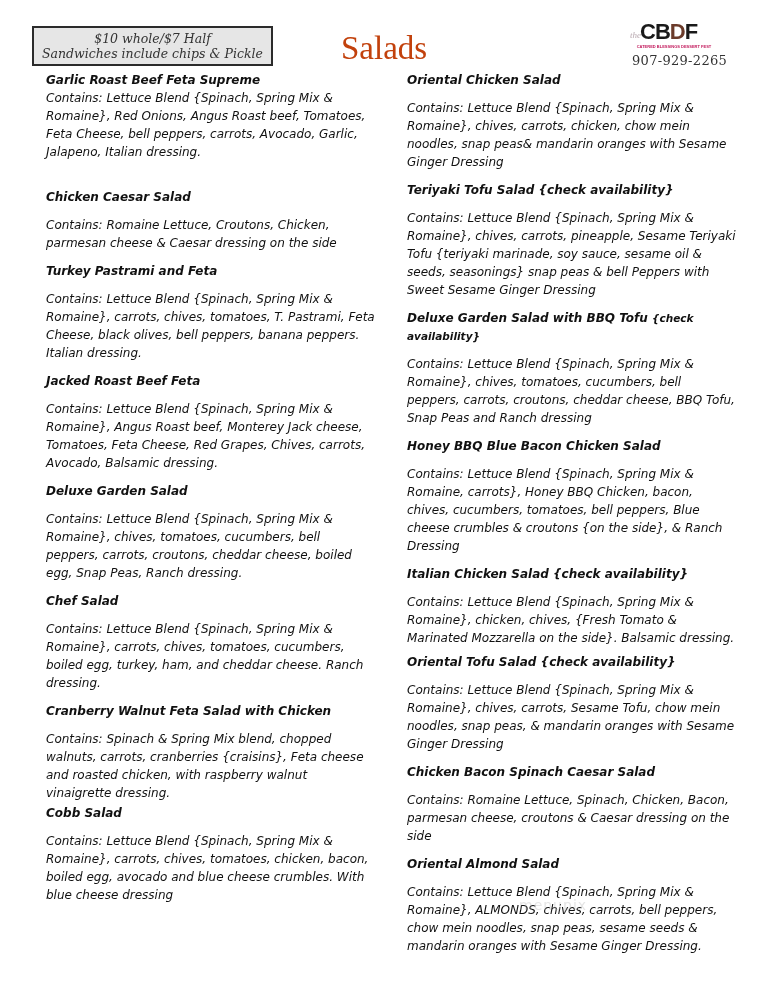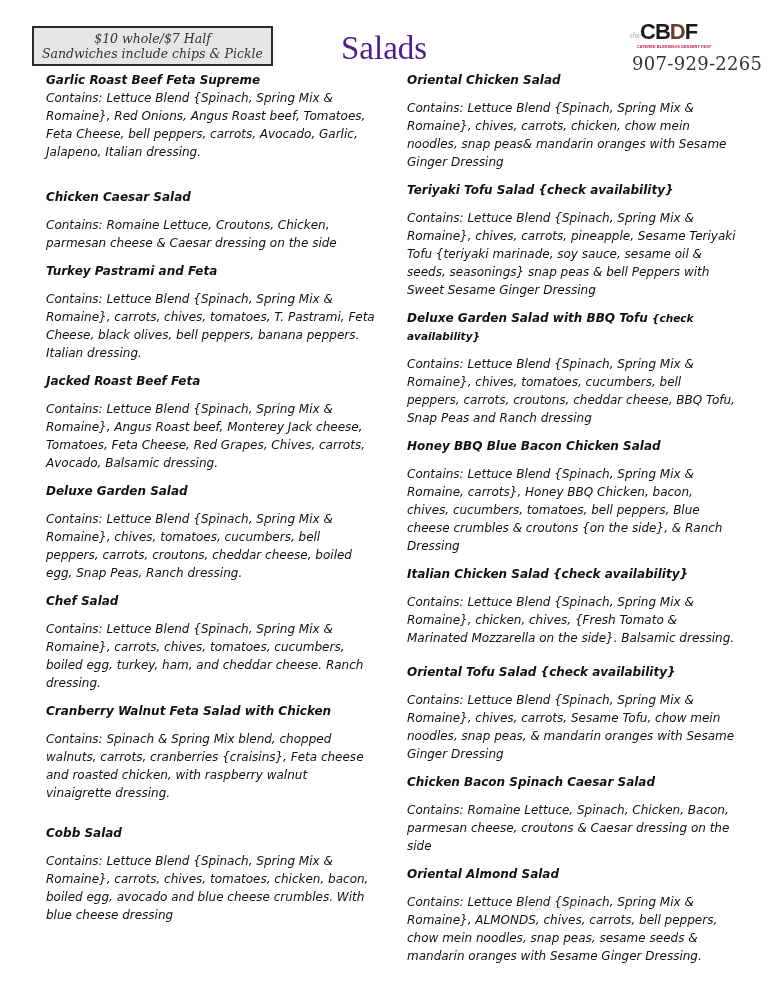--- a/index.html
+++ b/index.html
@@ -6,36 +6,36 @@
   body { width: 768px; height: 994px; position: relative; overflow: hidden; color: #1a1a1a; }
   .price-box {
     position: absolute; left: 32px; top: 26px; width: 241px; height: 40px;
     border: 2px solid #2b2b2b; background: #e6e6e6; box-sizing: border-box;
     font-family: "DejaVu Serif", serif; font-size: 12.5px; line-height: 15px;
     text-align: center; padding-top: 3px; color: #333; font-style: italic;
   }
   .price-box div { white-space: nowrap; }
   .page-title {
     position: absolute; left: 341px; top: 28px;
-    font-family: "Liberation Serif", serif; font-size: 33px; line-height: 40px; color: #4c1d95;
+    font-family: "Liberation Serif", serif; font-size: 33px; line-height: 40px; color: #c2410c;
   }
   .logo { position: absolute; left: 628px; top: 14px; width: 90px; height: 38px; }
   .logo .swirl { position: absolute; left: 2px; top: 16px; font-family: "Liberation Serif", serif; font-style: italic; font-size: 9px; color: #b9a9b0; }
   .logo .letters {
     position: absolute; left: 12px; top: 7px; font-family: "Liberation Sans", sans-serif;
     font-weight: 900; font-size: 22px; line-height: 22px; letter-spacing: -1px; color: #1a1a1a; text-align: center;
   }
   .logo .letters .o { color: #6b3b2a; }
   .logo .tagline {
     position: absolute; left: 4px; top: 30px; width: 84px; font-family: "Liberation Sans", sans-serif;
     font-size: 4px; line-height: 5px; font-weight: bold; color: #c2185b; text-align: center; white-space: nowrap;
   }
   .phone {
     position: absolute; left: 632px; top: 53px;
-    font-family: "DejaVu Serif", serif; font-size: 18px; color: #333; letter-spacing: 0.3px;
+    font-family: "DejaVu Serif", serif; font-size: 13px; color: #333; letter-spacing: 0.3px;
   }
   .col { position: absolute; font-family: "DejaVu Sans", sans-serif; font-style: italic; font-size: 12px; line-height: 18px; color: #111; }
   .col.left { left: 46px; top: 71px; width: 330px; }
   .col.right { left: 407px; top: 71px; width: 330px; }
   .item-name { font-weight: bold; margin: 0; }
   .item-name .avail-small { font-size: 10.5px; }
   .item-desc { margin: 0; }
   .wm {
     position: absolute; left: 519px; top: 897px; font-family: "DejaVu Sans", sans-serif;
     font-size: 14px; color: rgba(180,180,180,0.35); letter-spacing: 1px;
@@ -72,21 +72,21 @@
   <p class="item-name" style="margin-bottom:10px;">Jacked Roast Beef Feta</p>
   <p class="item-desc" style="margin-bottom:10px;">Contains: Lettuce Blend {Spinach, Spring Mix &amp; Romaine}, Angus Roast beef, Monterey Jack cheese, Tomatoes, Feta Cheese, Red Grapes, Chives, carrots, Avocado, Balsamic dressing.</p>
 
   <p class="item-name" style="margin-bottom:10px;">Deluxe Garden Salad</p>
   <p class="item-desc" style="margin-bottom:10px;">Contains: Lettuce Blend {Spinach, Spring Mix &amp; Romaine}, chives, tomatoes, cucumbers, bell peppers, carrots, croutons, cheddar cheese, boiled egg, Snap Peas, Ranch dressing.</p>
 
   <p class="item-name" style="margin-bottom:10px;">Chef Salad</p>
   <p class="item-desc" style="margin-bottom:10px;">Contains: Lettuce Blend {Spinach, Spring Mix &amp; Romaine}, carrots, chives, tomatoes, cucumbers, boiled egg, turkey, ham, and cheddar cheese. Ranch dressing.</p>
 
   <p class="item-name" style="margin-bottom:10px;">Cranberry Walnut Feta Salad with Chicken</p>
-  <p class="item-desc" style="margin-bottom:22px;">Contains: Spinach &amp; Spring Mix blend, chopped walnuts, carrots, cranberries {craisins}, Feta cheese and roasted chicken, with raspberry walnut vinaigrette dressing.</p>
+  <p class="item-desc" style="margin-bottom:2px;">Contains: Spinach &amp; Spring Mix blend, chopped walnuts, carrots, cranberries {craisins}, Feta cheese and roasted chicken, with raspberry walnut vinaigrette dressing.</p>
 
   <p class="item-name" style="margin-bottom:10px;">Cobb Salad</p>
   <p class="item-desc">Contains: Lettuce Blend {Spinach, Spring Mix &amp; Romaine}, carrots, chives, tomatoes, chicken, bacon, boiled egg, avocado and blue cheese crumbles. With blue cheese dressing</p>
 </div>
 
 <div class="col right">
   <p class="item-name" style="margin-bottom:10px;">Oriental Chicken Salad</p>
   <p class="item-desc" style="margin-bottom:10px;">Contains: Lettuce Blend {Spinach, Spring Mix &amp; Romaine}, chives, carrots, chicken, chow mein noodles, snap peas&amp; mandarin oranges with Sesame Ginger Dressing</p>
 
   <p class="item-name" style="margin-bottom:10px;">Teriyaki Tofu Salad {check availability}</p>
@@ -95,21 +95,21 @@
   <p class="item-name" style="margin-bottom:10px;">
     <span>Deluxe Garden Salad with BBQ Tofu</span>
     <span class="avail-small">{check availability}</span>
   </p>
   <p class="item-desc" style="margin-bottom:10px;">Contains: Lettuce Blend {Spinach, Spring Mix &amp; Romaine}, chives, tomatoes, cucumbers, bell peppers, carrots, croutons, cheddar cheese, BBQ Tofu, Snap Peas and Ranch dressing</p>
 
   <p class="item-name" style="margin-bottom:10px;">Honey BBQ Blue Bacon Chicken Salad</p>
   <p class="item-desc" style="margin-bottom:10px;">Contains: Lettuce Blend {Spinach, Spring Mix &amp; Romaine, carrots}, Honey BBQ Chicken, bacon, chives, cucumbers, tomatoes, bell peppers, Blue cheese crumbles &amp; croutons {on the side}, &amp; Ranch Dressing</p>
 
   <p class="item-name" style="margin-bottom:10px;">Italian Chicken Salad {check availability}</p>
-  <p class="item-desc" style="margin-bottom:16px;">Contains: Lettuce Blend {Spinach, Spring Mix &amp; Romaine}, chicken, chives, {Fresh Tomato &amp; Marinated Mozzarella on the side}. Balsamic dressing.</p>
+  <p class="item-desc" style="margin-bottom:6px;">Contains: Lettuce Blend {Spinach, Spring Mix &amp; Romaine}, chicken, chives, {Fresh Tomato &amp; Marinated Mozzarella on the side}. Balsamic dressing.</p>
 
   <p class="item-name" style="margin-bottom:10px;">Oriental Tofu Salad {check availability}</p>
   <p class="item-desc" style="margin-bottom:10px;">Contains: Lettuce Blend {Spinach, Spring Mix &amp; Romaine}, chives, carrots, Sesame Tofu, chow mein noodles, snap peas, &amp; mandarin oranges with Sesame Ginger Dressing</p>
 
   <p class="item-name" style="margin-bottom:10px;">Chicken Bacon Spinach Caesar Salad</p>
   <p class="item-desc" style="margin-bottom:10px;">Contains: Romaine Lettuce, Spinach, Chicken, Bacon, parmesan cheese, croutons &amp; Caesar dressing on the side</p>
 
   <p class="item-name" style="margin-bottom:10px;">Oriental Almond Salad</p>
   <p class="item-desc">Contains: Lettuce Blend {Spinach, Spring Mix &amp; Romaine}, ALMONDS, chives, carrots, bell peppers, chow mein noodles, snap peas, sesame seeds &amp; mandarin oranges with Sesame Ginger Dressing.</p>
 </div>

